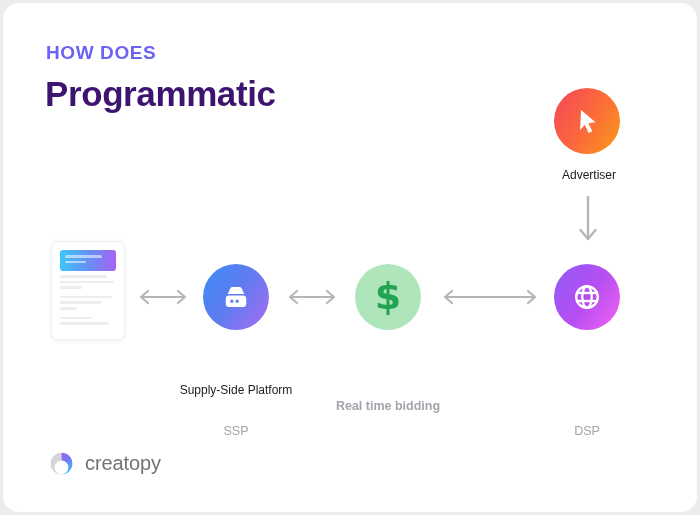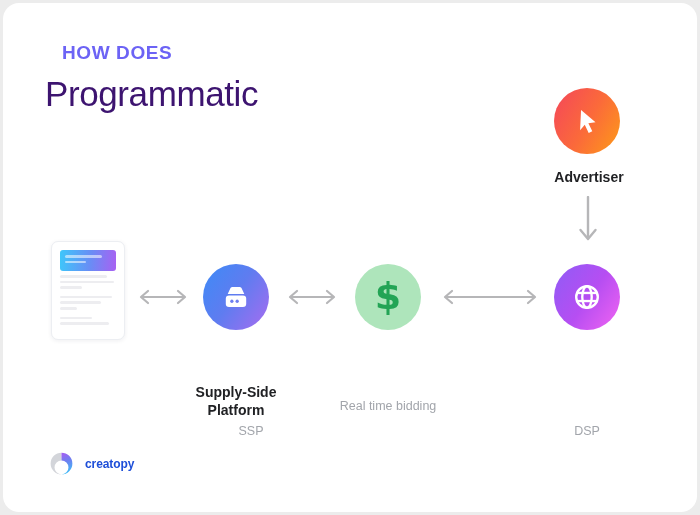--- a/index.html
+++ b/index.html
@@ -28,48 +28,48 @@
     top: 3px;
     width: 694px;
     height: 509px;
     background: #ffffff;
     border-radius: 16px;
   }
 
   
   .eyebrow {
     position: absolute;
-    left: 62px;
+    left: 46px;
     top: 43px;
     font-size: 19px;
     font-weight: bold;
     letter-spacing: 0.6px;
     color: #6c63f5;
     text-transform: uppercase;
     line-height: 1;
   }
   .headline {
     position: absolute;
     left: 45px;
     top: 72px;
     width: 420px;
     font-size: 35px;
-    font-weight: normal;
+    font-weight: bold;
     color: #3d1470;
     line-height: 1.24;
     letter-spacing: -0.4px;
   }
   .headline-line { display: block; }
 
   
   .node-title {
     position: absolute;
     text-align: center;
-    font-size: 14px;
-    font-weight: bold;
+    font-size: 12px;
+    font-weight: normal;
     color: #202124;
     line-height: 1.32;
   }
   .node-sub {
     position: absolute;
     text-align: center;
     font-size: 12.5px;
     font-weight: normal;
     color: #a2a5ab;
     line-height: 1.3;
@@ -168,23 +168,23 @@
     display: flex;
     align-items: center;
   }
   .logo-mark {
     width: 29px;
     height: 29px;
     flex: 0 0 auto;
   }
   .logo-word {
     margin-left: 9px;
-    font-size: 12px;
-    font-weight: bold;
-    color: #1d4ed8;
+    font-size: 20px;
+    font-weight: normal;
+    color: #737373;
     letter-spacing: -0.1px;
   }
 </style>
 </head>
 <body>
 
 <div id="infographic">
   <div class="card-surface"></div>
 
   <div class="eyebrow">HOW DOES</div>
@@ -232,32 +232,32 @@
     <svg width="34" height="34" viewBox="0 0 32 32">
       <path d="M8.2 13.2 L10.6 7.9 C11.0 7.0 11.8 6.5 12.8 6.5 L19.2 6.5 C20.2 6.5 21.0 7.0 21.4 7.9 L23.8 13.2 Z" fill="#ffffff"></path>
       <rect x="6.4" y="14.6" width="19.2" height="10.8" rx="3.1" fill="#ffffff"></rect>
       <circle cx="12.1" cy="20.0" r="1.55" fill="#6d7ff0"></circle>
       <circle cx="17.1" cy="20.0" r="1.55" fill="#6d7ff0"></circle>
     </svg>
   </div>
   <div class="node-title" style="left:166px; top:371px; width:140px;margin-top:12px;">
     <span>Supply-Side Platform</span>
   </div>
-  <div class="node-sub" style="left:181px; top:423px; width:140px;">SSP</div>
+  <div class="node-sub" style="left:166px; top:423px; width:140px;">SSP</div>
 
   <svg class="arrow-h" style="left:286px; top:286px;" width="52" height="22" viewBox="0 0 52 22">
     <line x1="5" y1="11" x2="47" y2="11" stroke="#b6b6b8" stroke-width="2.2" stroke-linecap="round"></line>
     <polyline points="11,5 4,11 11,17" fill="none" stroke="#b6b6b8" stroke-width="2.2" stroke-linecap="round" stroke-linejoin="round"></polyline>
     <polyline points="41,5 48,11 41,17" fill="none" stroke="#b6b6b8" stroke-width="2.2" stroke-linecap="round" stroke-linejoin="round"></polyline>
   </svg>
 
   <div class="node-circle circle-adx">
     <span class="dollar-glyph">$</span>
   </div>
-  <div class="node-sub" style="left:317px; top:398px; width:142px;">Real time bidding</div>
+  <div class="node-sub" style="left:317px; top:398px; width:142px;font-weight:bold;">Real time bidding</div>
 
   <svg class="arrow-h" style="left:441px; top:286px;" width="98" height="22" viewBox="0 0 98 22">
     <line x1="5" y1="11" x2="93" y2="11" stroke="#b6b6b8" stroke-width="2.2" stroke-linecap="round"></line>
     <polyline points="11,5 4,11 11,17" fill="none" stroke="#b6b6b8" stroke-width="2.2" stroke-linecap="round" stroke-linejoin="round"></polyline>
     <polyline points="87,5 94,11 87,17" fill="none" stroke="#b6b6b8" stroke-width="2.2" stroke-linecap="round" stroke-linejoin="round"></polyline>
   </svg>
 
   <div class="node-circle circle-dsp">
     <svg width="36" height="36" viewBox="0 0 32 32">
       <g fill="none" stroke="#ffffff" stroke-width="2.1">

